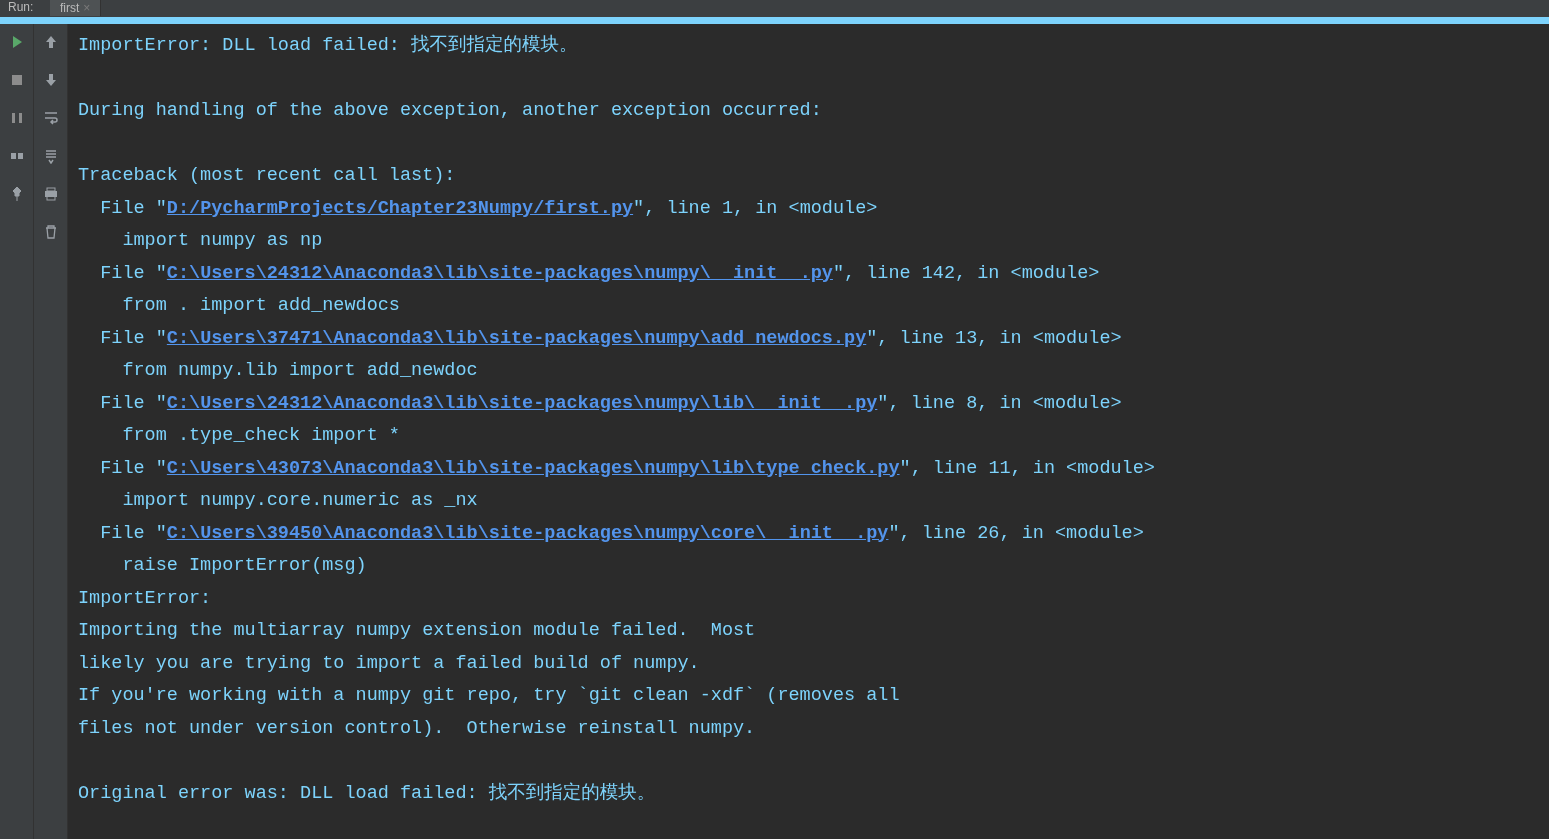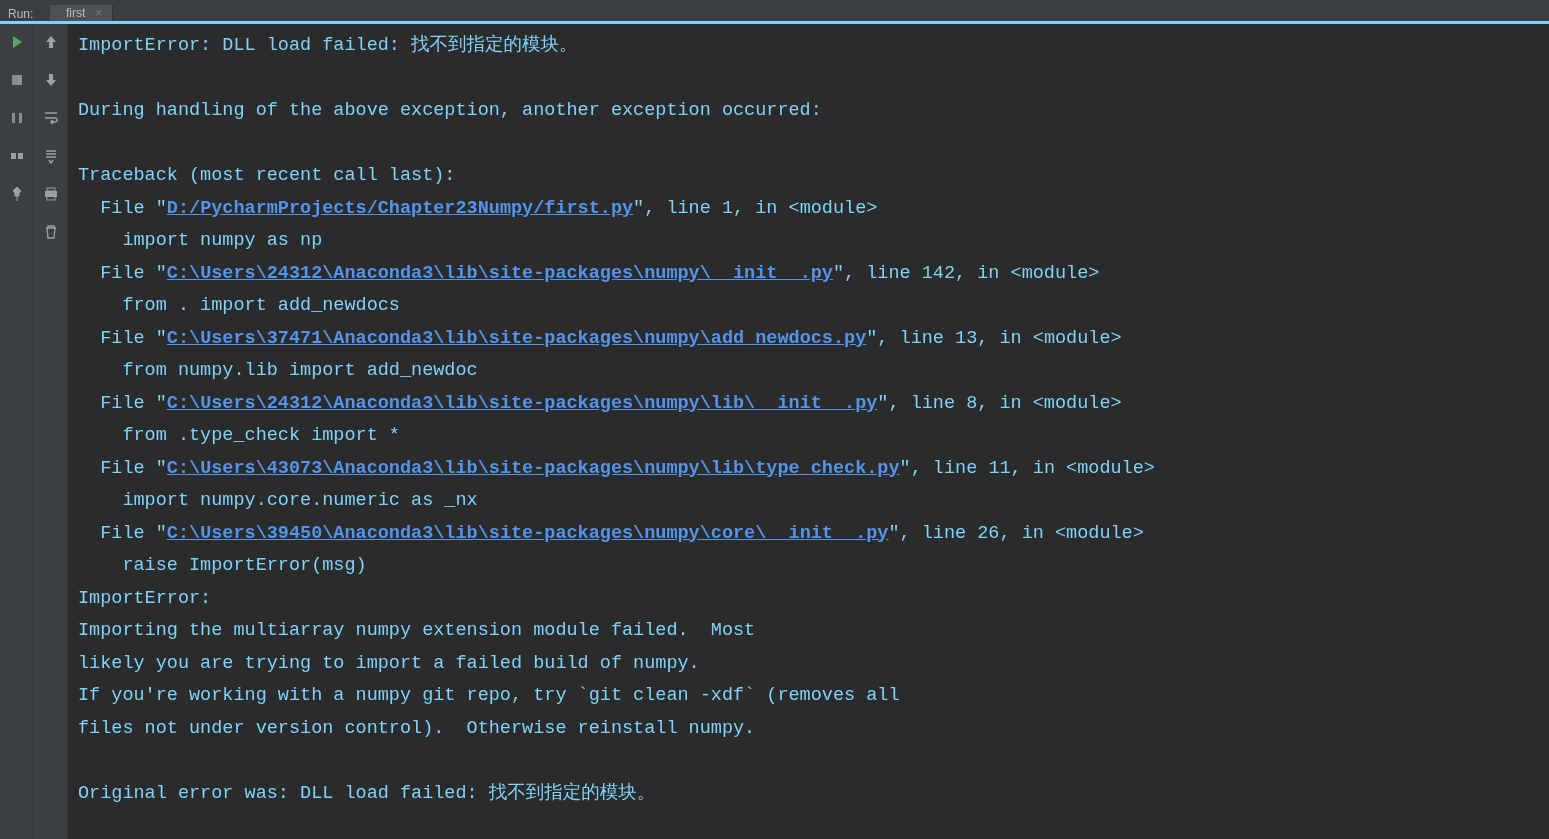--- a/index.html
+++ b/index.html
@@ -7,38 +7,38 @@
       font-family: "Consolas", "Courier New", monospace;
       background: #2b2b2b;
       color: #bbbbbb;
       width: 1549px;
       height: 839px;
       overflow: hidden;
     }
     .header {
       height: 24px;
       background: #3c3f41;
-      border-bottom: 3px solid #7dd3fc;
-      display: flex;
-      align-items: flex-end;
+      border-bottom: 7px solid #7dd3fc;
+      display: flex;
+      align-items: flex-start;
       font-family: -apple-system, "Segoe UI", sans-serif;
       font-size: 12px;
     }
     .run-label {
       padding: 0 8px;
       display: flex;
       align-items: center;
       color: #bbbbbb;
       min-width: 50px;
     }
     .tab {
       display: flex;
       align-items: center;
       padding: 0 10px;
-      gap: 6px;
+      gap: 0;
       background: #4e5254;
       border-right: 1px solid #323232;
     }
     .tab .py-icon { color: #3d7ebf; font-size: 14px; }
     .tab .name { color: #bbbbbb; }
     .tab .close { color: #7a7a7a; font-size: 12px; margin-left: 4px; cursor: pointer; }
     .body {
       display: flex;
       height: calc(100% - 24px);
       background: #2b2b2b;

